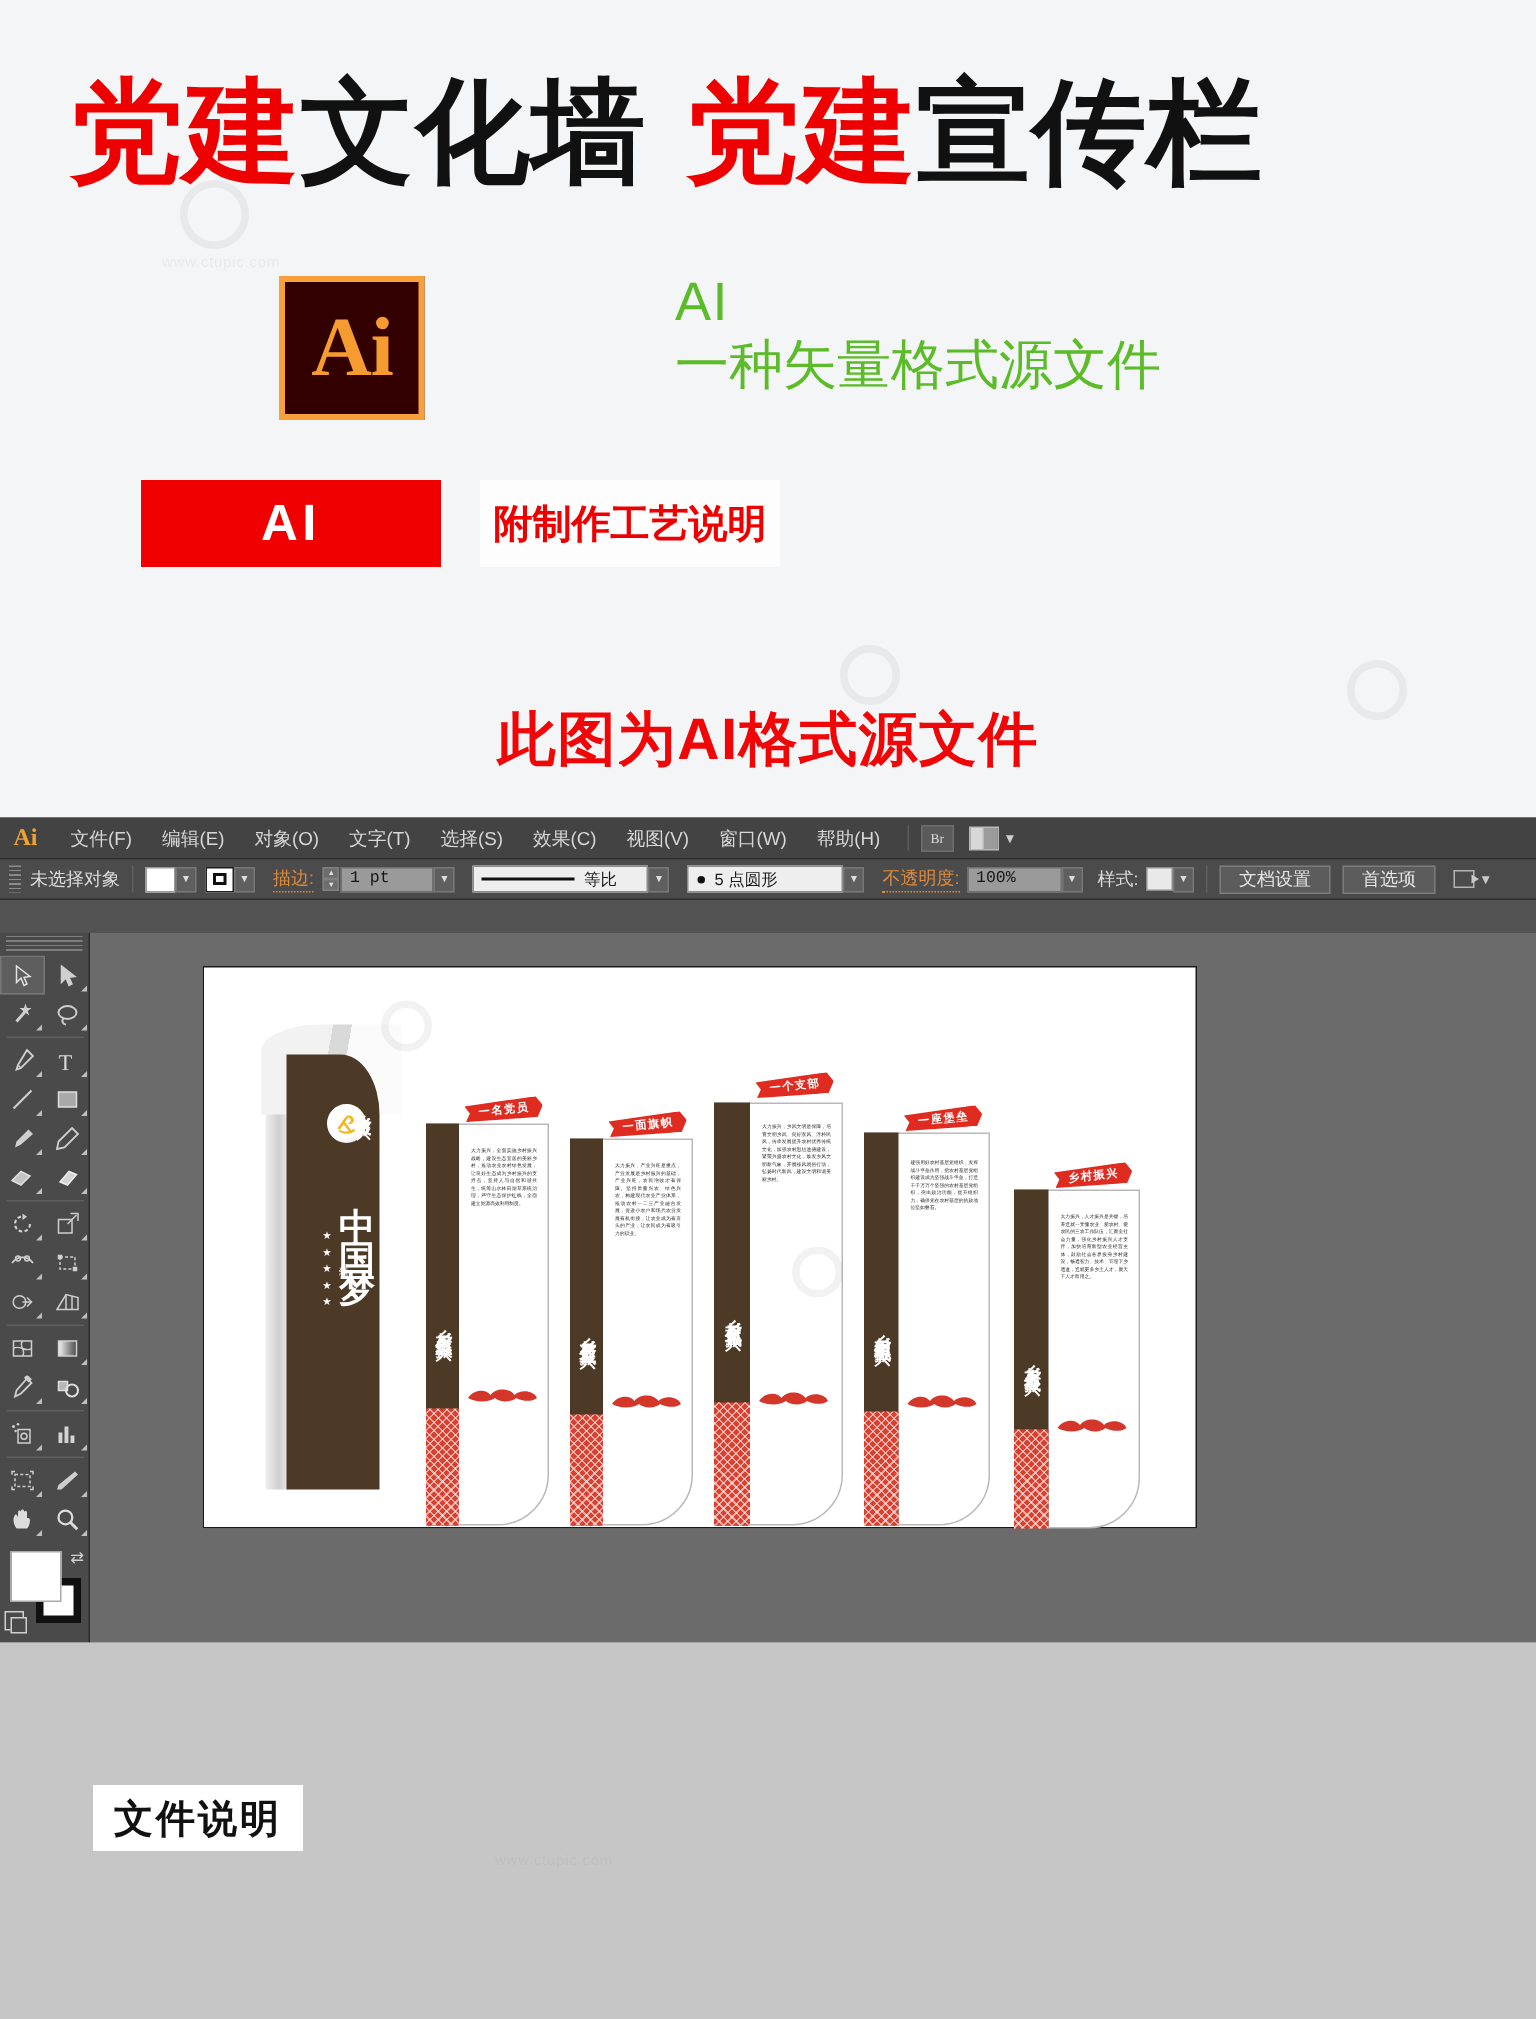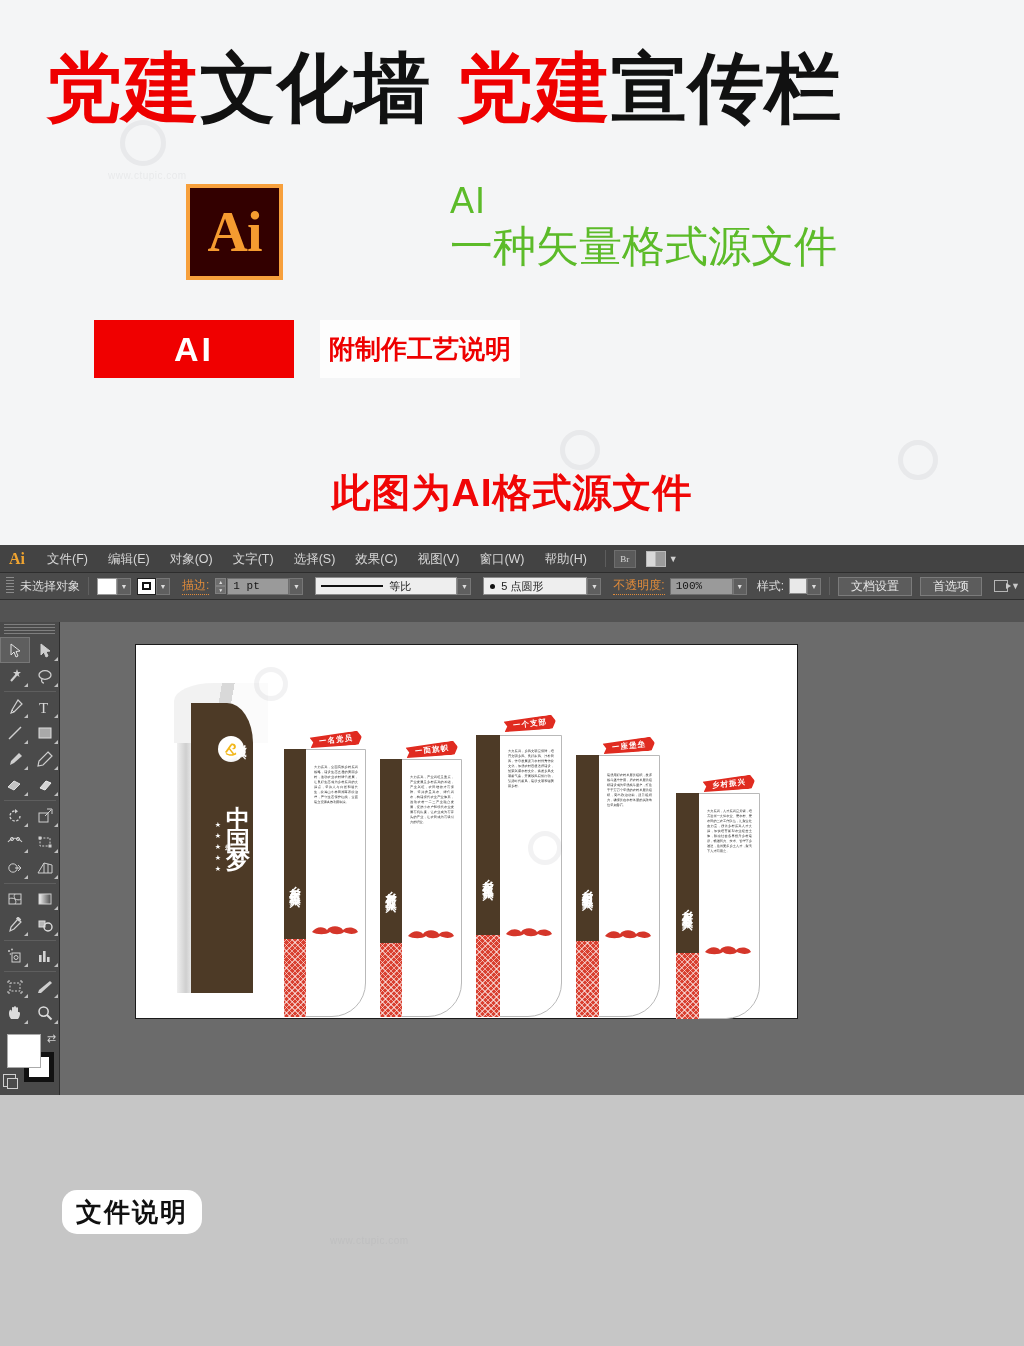--- a/index.html
+++ b/index.html
@@ -35,21 +35,21 @@
   .ai-logo span {
     color: #f59b30; font-size: 56px; font-weight: bold;
     font-family: "Liberation Serif", "DejaVu Serif", serif;
     letter-spacing: -1px; line-height: 1;
   }
   .ai-green {
     position: absolute; left: 450px; top: 182px;
     color: #5cbb29; line-height: 1.05;
   }
   .ai-green .l1 { font-size: 36px; letter-spacing: 1px; }
-  .ai-green .l2 { font-size: 43px; font-weight: 500; margin-top: 4px; }
+  .ai-green .l2 { font-size: 36px; font-weight: 500; margin-top: 4px; }
 
   .badges {
     position: absolute; left: 94px; top: 320px;
     width: 860px; height: 58px;
     display: flex; align-items: stretch; gap: 26px;
   }
   .badge {
     display: flex; align-items: center; justify-content: center;
     font-weight: bold; white-space: nowrap;
     font-family: "Liberation Sans", "DejaVu Sans", sans-serif;
@@ -138,21 +138,21 @@
     height:17px; background:#9a9a9a; border:1px solid #6f6f6f; color:#151515;
     font-size:11px; display:flex; align-items:center; padding:0 5px;
     font-family:"Liberation Mono","DejaVu Sans Mono", monospace;
   }
   .stepper { display:flex; flex-direction:column; margin-right:1px; }
   .stepper i {
     width:11px; height:8px; background:#6d6d6d; border:1px solid #808080;
     color:#e0e0e0; font-size:5px; line-height:7px; text-align:center;
   }
   .profile-field {
-    height:18px; width:142px; background:#eeeeee; border:1px solid #8c8c8c;
+    height:18px; width:117px; background:#eeeeee; border:1px solid #8c8c8c;
     display:flex; align-items:center; gap:6px; padding:0 5px;
     color:#1b1b1b; font-size:11px;
   }
   .profile-field .lineart { width:62px; height:2px; background:#111; }
   .brush-field {
     height:18px; width:104px; background:#eeeeee; border:1px solid #8c8c8c;
     display:flex; align-items:center; gap:6px; padding:0 6px;
     color:#1b1b1b; font-size:11px;
   }
   .brush-field .dot { width:5px; height:5px; border-radius:50%; background:#111; }
@@ -313,21 +313,21 @@
   }
 
   
   .notes {
     position:absolute; left:0; top:1095px; width:1024px; height:251px;
     background:#c6c6c6;
   }
   .notes-label {
     position:absolute; left:62px; top:1190px; width:140px; height:44px;
     background:#fff; display:flex; align-items:center; justify-content:center;
-    color:#111; font-size:26px; font-weight:bold; letter-spacing:2px;border-radius:15px;
+    color:#111; font-size:26px; font-weight:bold; letter-spacing:2px;
   }
   .notes-list {
     position:absolute; left:228px; top:1118px; width:760px;
   }
   .note {
     color:#111; font-size:20px; line-height:40px; white-space:nowrap;
     font-family:"Liberation Sans","DejaVu Sans",sans-serif;
   }
 </style>
 </head>

